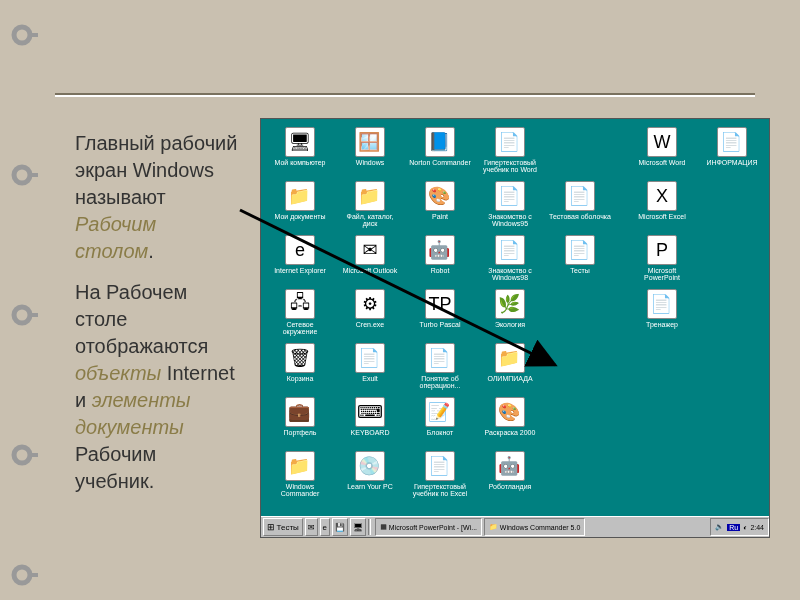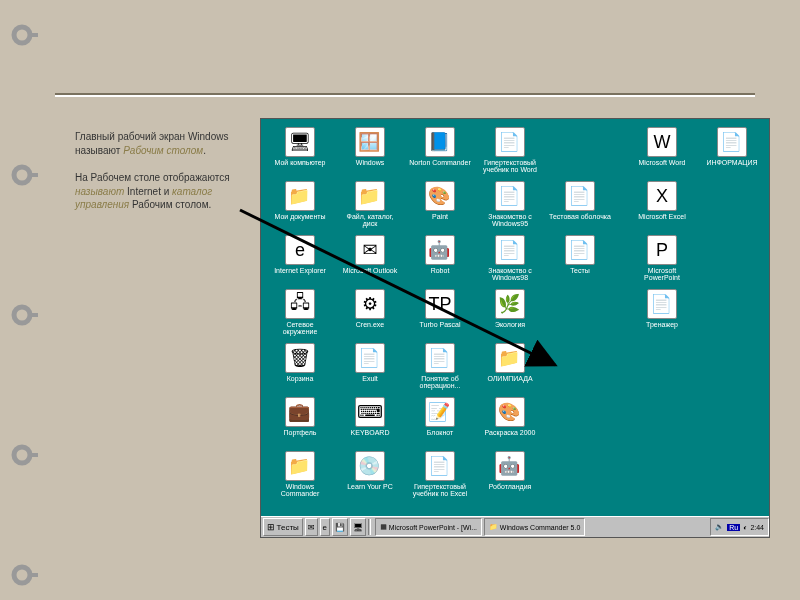--- a/index.html
+++ b/index.html
@@ -1,20 +1,20 @@
 <!DOCTYPE html>
 <html><head>
 <meta charset="utf-8">
 <style>
   html,body{margin:0;padding:0;width:800px;height:600px;background:#c9c0b0;font-family:Helvetica,Arial,sans-serif;overflow:hidden}
   .slide{position:relative;width:800px;height:600px}
   .ring{position:absolute;left:10px;width:30px;height:30px}
   .ring svg{width:30px;height:30px}
   .hr{position:absolute;left:55px;top:93px;width:700px;height:0;border-top:2px solid #7a725f;border-bottom:2px solid #fff}
-  .textcol{position:absolute;left:75px;top:130px;width:165px;color:#333;font-size:10px;line-height:1.35}
+  .textcol{position:absolute;left:75px;top:130px;width:165px;color:#333;font-size:20px;line-height:1.35}
   .textcol p{margin:0 0 14px 0}
   .hl{color:#8a7c48;font-style:italic}
   .shot{position:absolute;left:260px;top:118px;width:510px;height:420px;background:#008080;border:1px solid #555;box-sizing:border-box;font-size:8px;color:#fff}
   .desktop{position:absolute;inset:0;bottom:20px;overflow:hidden}
   .icon{position:absolute;width:62px;text-align:center;cursor:pointer}
   .icon .pic{width:28px;height:28px;margin:0 auto 2px;display:flex;align-items:center;justify-content:center;font-size:18px;background:#fff;border:1px solid #888;color:#000;border-radius:2px}
   .icon .lbl{font-size:7px;line-height:1.05;word-break:break-word;color:#fff}
   .taskbar{position:absolute;left:0;right:0;bottom:0;height:20px;background:#c0c0c0;border-top:1px solid #fff;display:flex;align-items:center;font-size:8px;color:#000}
   .tb-btn{height:16px;border:1px solid #fff;border-right-color:#808080;border-bottom-color:#808080;background:#c0c0c0;display:flex;align-items:center;padding:0 3px;margin-left:2px}
   .tb-task{height:16px;border:1px solid #808080;border-right-color:#fff;border-bottom-color:#fff;background:#c0c0c0;display:flex;align-items:center;padding:0 4px;margin-left:2px;font-size:7px;white-space:nowrap;overflow:hidden;max-width:120px}
@@ -48,21 +48,21 @@
         <rect x="18" y="13" width="10" height="4" fill="#999"></rect>
       </svg></div>
 
   <div class="hr"></div>
 
   <div class="textcol">
     <p>
       <span>Главный рабочий экран Windows называют </span><span class="hl">Рабочим столом</span><span>.</span>
     </p>
     <p>
-      <span>На Рабочем столе отображаются </span><span class="hl">называют</span><span> Internet и </span><span class="hl">каталог управления</span><span> Рабочим столом.</span>
+      <span>На Рабочем столе отображаются </span><span class="hl">объекты</span><span> Internet и </span><span class="hl">элементы документы</span><span> Рабочим учебник.</span>
     </p>
   </div>
 
   <div class="shot">
     <div class="desktop" id="desktop">
         <div class="icon" style="left: 8px; top: 8px;">
           <div class="pic">🖥</div>
           <div class="lbl">Мой компьютер</div>
         </div>
         <div class="icon" style="left: 78px; top: 8px;">

